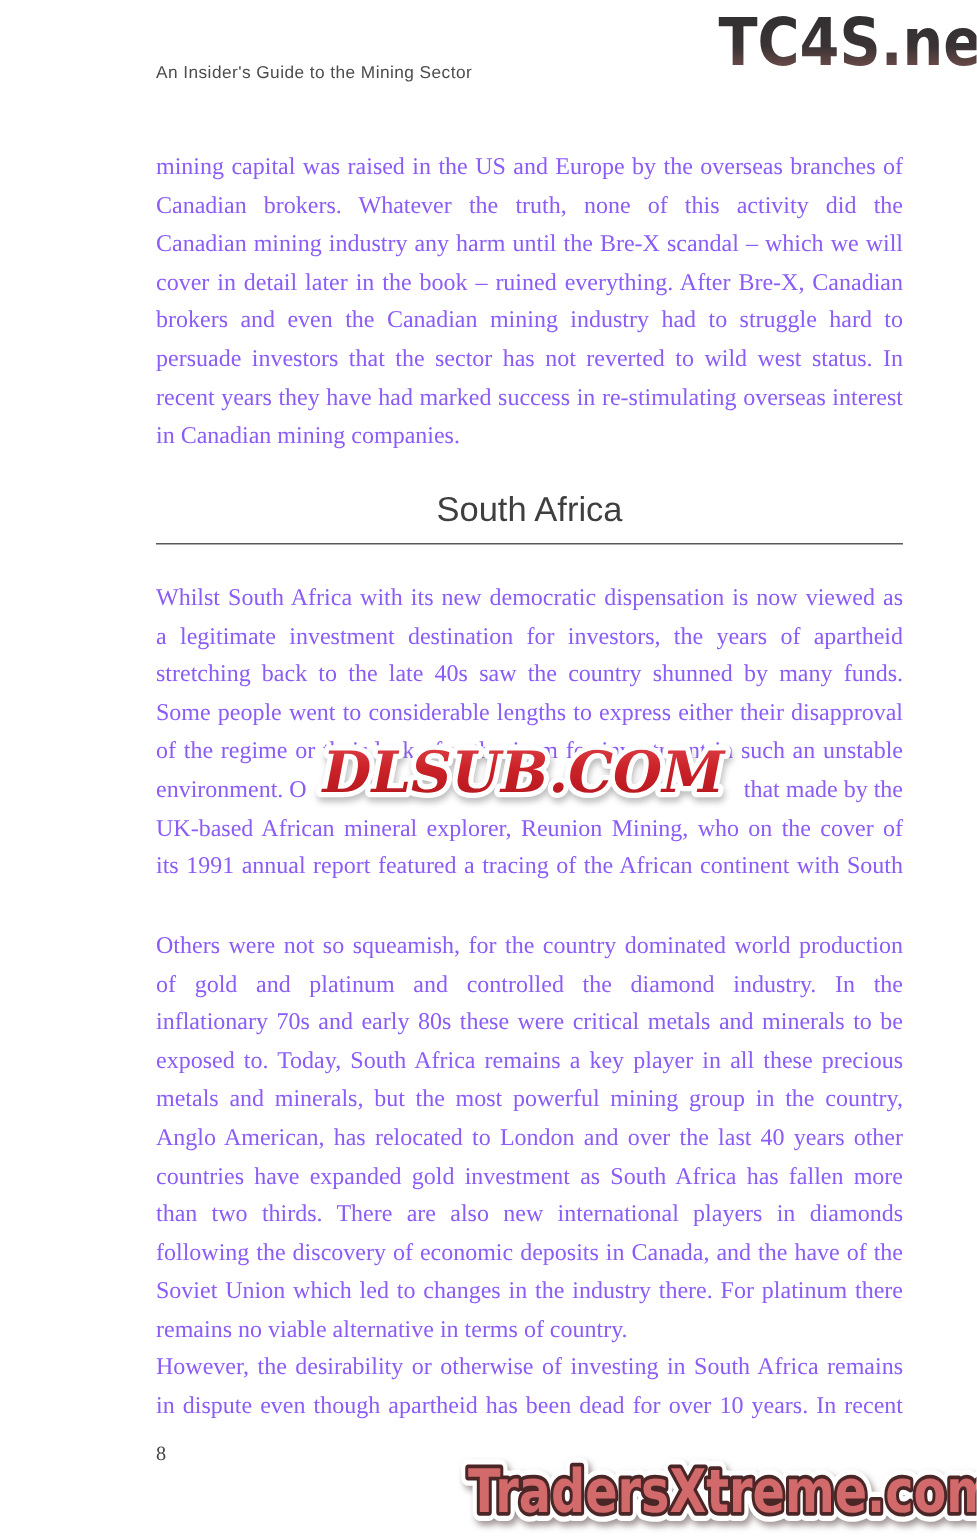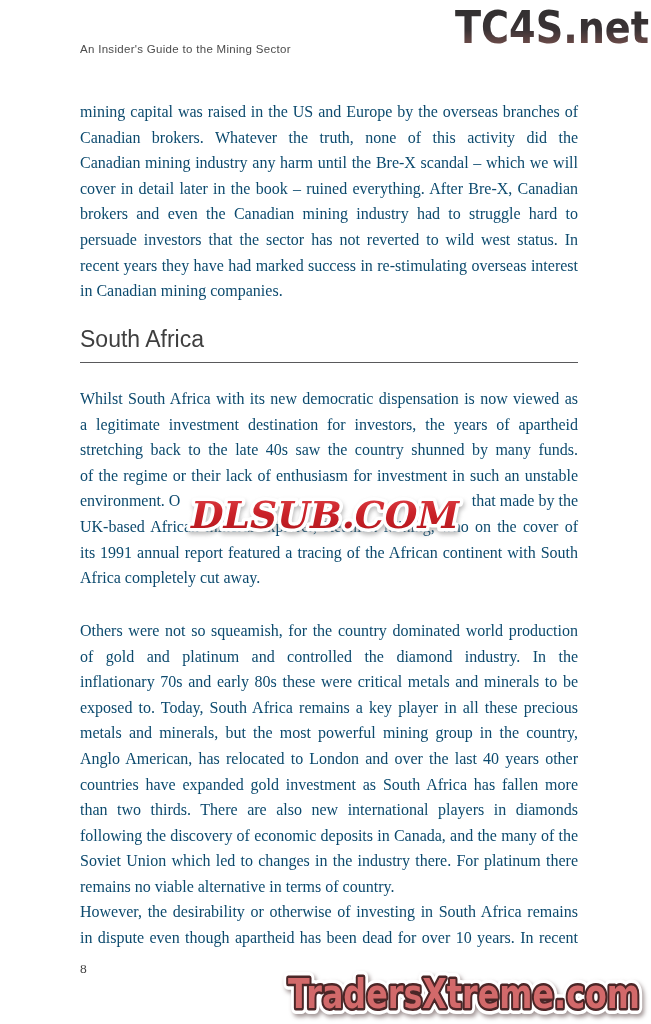--- a/index.html
+++ b/index.html
@@ -1,47 +1,47 @@
 <!DOCTYPE html>
 <html><head>
 <meta charset="utf-8">
 <style>
   html,body{margin:0;padding:0;}
   body{
     width:651px;height:1024px;position:relative;background:#ffffff;
     font-family:"Liberation Serif","DejaVu Serif",serif;
     overflow:hidden;
   }
-  .abs{position:absolute;}
+  .abs{position:absolute;margin-left:24px;}
   
   .running-header{
     left:80px;top:42px;width:420px;
     font-family:"Liberation Sans","DejaVu Sans",sans-serif;
     font-size:11.5px;line-height:14px;color:#4c4c4c;letter-spacing:.3px;
   }
   
   .para{
     left:80px;width:498px;
-    font-size:16px;line-height:25.6px;color:#0c4a6e;
+    font-size:16px;line-height:25.6px;color:#8b5cf6;
   }
   .line{text-align:justify;text-align-last:justify;}
   .line.last-left{text-align-last:left;}
   .obscured-line{
     display:flex;justify-content:space-between;height:25.6px;text-align:center;
   }
   #para1{top:99px;}
   #para2{top:386px;}
   #para3{top:618px;}
   #para4{top:899px;}
   
   .section-heading{
     left:80px;top:324px;width:498px;
     font-family:"Liberation Sans","DejaVu Sans",sans-serif;
     font-size:23px;line-height:31px;color:#3f3f3f;
-    padding-bottom:7px;border-bottom:1px solid #59595b;
+    padding-bottom:7px;border-bottom:1px solid #59595b;text-align:center;
   }
   
   .page-number{
     left:80px;top:961px;font-size:13.5px;color:#454545;
   }
   
   .wm-top-right{left:452px;top:2px;}
   .wm-middle{left:180px;top:488px;filter:drop-shadow(1px 3px 2px rgba(110,110,110,.45));font-style:italic;}
   .wm-bottom{left:278px;top:964px;filter:drop-shadow(2px 3px 2px rgba(70,45,45,.5));}
 </style>
@@ -74,30 +74,30 @@
     <div class="line last-left">in Canadian mining companies.</div>
   </div>
 
 <div class="abs section-heading">South Africa</div>
 
 <div class="abs para" id="para2">
   <div>
       <div class="line">Whilst South Africa with its new democratic dispensation is now viewed as</div>
       <div class="line">a legitimate investment destination for investors, the years of apartheid</div>
       <div class="line">stretching back to the late 40s saw the country shunned by many funds.</div>
+      <div class="line">Some people went to considerable lengths to express either their disapproval</div>
       <div class="line">of the regime or their lack of enthusiasm for investment in such an unstable</div>
     </div>
   <div class="obscured-line">
     <span>environment. O</span>
     <span>that made by the</span>
   </div>
   <div>
       <div class="line">UK-based African mineral explorer, Reunion Mining, who on the cover of</div>
       <div class="line">its 1991 annual report featured a tracing of the African continent with South</div>
-      <div class="line last-left">Africa completely cut away.</div>
     </div>
 </div>
 
 <div class="abs wm-middle">
   <svg width="290" height="54" viewBox="0 0 290 54">
     <defs>
       <linearGradient id="gradDlsub" x1="0" y1="0" x2="0" y2="1">
         <stop offset="0%" stop-color="#e0474c"></stop>
         <stop offset="45%" stop-color="#cb2229"></stop>
         <stop offset="100%" stop-color="#b0151b"></stop>
@@ -109,21 +109,21 @@
 
 <div class="abs para" id="para3">
     <div class="line">Others were not so squeamish, for the country dominated world production</div>
     <div class="line">of gold and platinum and controlled the diamond industry. In the</div>
     <div class="line">inflationary 70s and early 80s these were critical metals and minerals to be</div>
     <div class="line">exposed to. Today, South Africa remains a key player in all these precious</div>
     <div class="line">metals and minerals, but the most powerful mining group in the country,</div>
     <div class="line">Anglo American, has relocated to London and over the last 40 years other</div>
     <div class="line">countries have expanded gold investment as South Africa has fallen more</div>
     <div class="line">than two thirds. There are also new international players in diamonds</div>
-    <div class="line">following the discovery of economic deposits in Canada, and the many of the</div>
+    <div class="line">following the discovery of economic deposits in Canada, and the have of the</div>
     <div class="line">Soviet Union which led to changes in the industry there. For platinum there</div>
     <div class="line last-left">remains no viable alternative in terms of country.</div>
   </div>
 
 <div class="abs para" id="para4">
     <div class="line">However, the desirability or otherwise of investing in South Africa remains</div>
     <div class="line">in dispute even though apartheid has been dead for over 10 years. In recent</div>
   </div>
 
 <div class="abs page-number">8</div>

